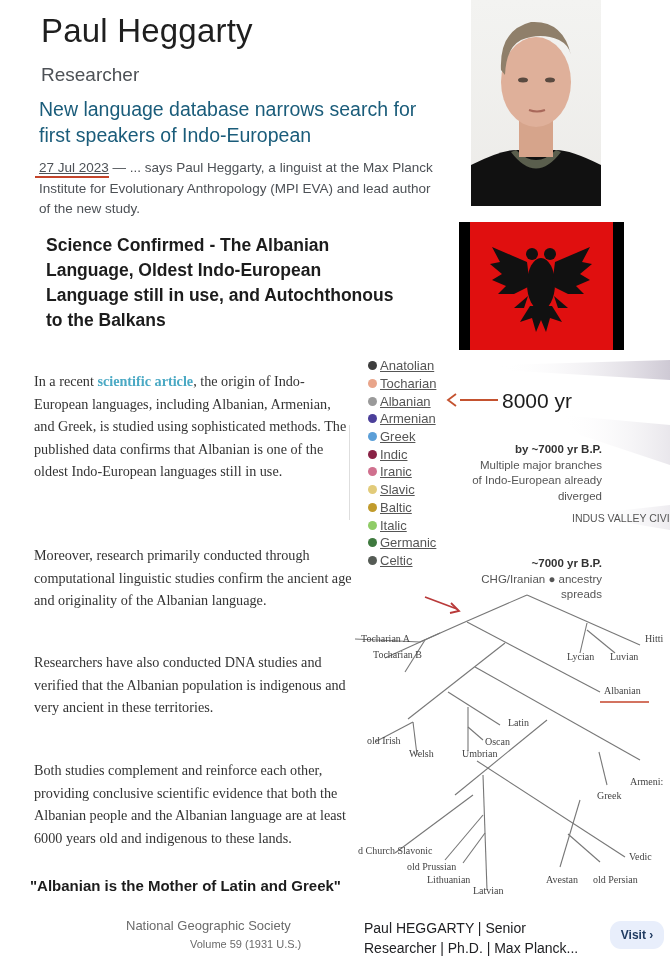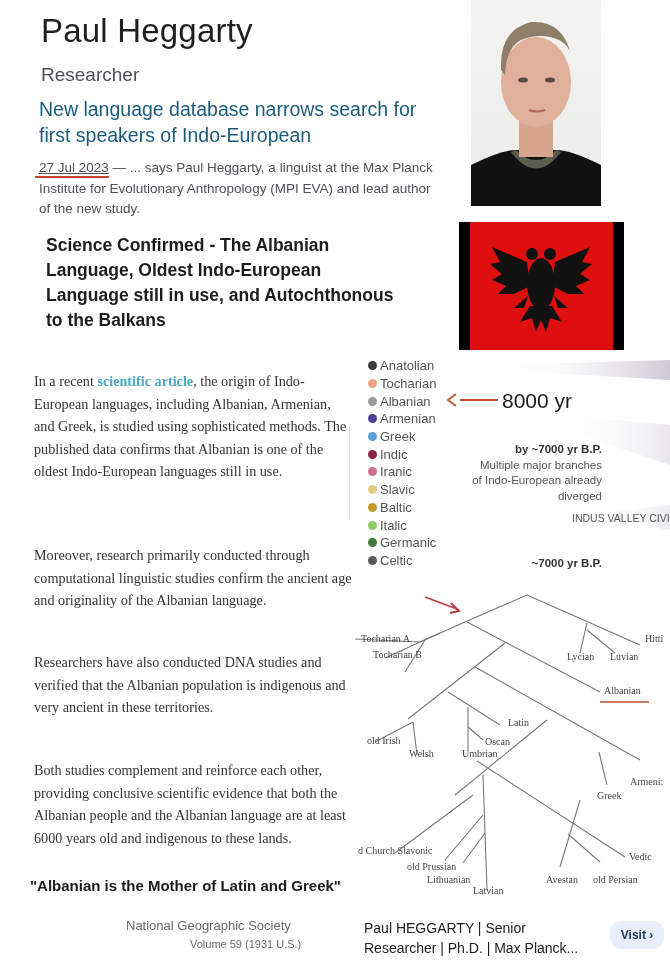--- a/index.html
+++ b/index.html
@@ -34,21 +34,21 @@
   .p3 { top: 651px; }
   .p4 { top: 759px; }
   .body-divider { left: 349px; top: 425px; width: 1px; height: 95px; background: #dedede; }
 
   .quote { left: 30px; top: 877px; font-size: 15px; font-weight: 700; color: #1c1c1c; }
   .natgeo { left: 126px; top: 918px; font-size: 13px; color: #6a6a6a; }
   .natgeo-vol { left: 190px; top: 938px; font-size: 11px; color: #6a6a6a; }
 
   
   .legend { left: 368px; top: 357px; }
-  .legend-item { display: flex; align-items: center; height: 17.7px; font-size: 13px; color: #555; }
+  .legend-item { display: flex; align-items: center; height: 17.7px; font-size: 13px; color: #555; text-decoration: underline; }
   .legend-dot { width: 9px; height: 9px; border-radius: 50%; margin-right: 3px; }
 
   .age-arrow { left: 446px; top: 392px; width: 52px; height: 16px; }
   .age-label { left: 502px; top: 389px; font-size: 21px; color: #1c1c1c; }
   .chart-note { font-size: 11.5px; line-height: 15.5px; color: #555; text-align: right; }
   .note1 { left: 470px; top: 442px; width: 132px; }
   .note1 b, .note2 b { color: #333; }
   .indus { left: 572px; top: 512px; font-size: 10.5px; color: #555; white-space: nowrap; }
   .note2 { left: 440px; top: 556px; width: 162px; }
   .smear { left: 500px; top: 355px; width: 170px; height: 200px; }
@@ -180,20 +180,21 @@
 </svg>
 <div class="abs age-label">8000 yr</div>
 
 <div class="abs chart-note note1">
   <b>by ~7000 yr B.P.</b><br>
   <span>Multiple major branches of Indo-European already diverged</span>
 </div>
 <div class="abs indus">INDUS VALLEY CIVILI</div>
 <div class="abs chart-note note2">
   <b>~7000 yr B.P.</b><br>
+  <span>CHG/Iranian ● ancestry spreads</span>
 </div>
 
 <div class="abs tree">
   <svg width="315" height="310" viewBox="0 0 315 310">
     <g stroke="#777" stroke-width="1.1" fill="none">
 
       <line x1="172" y1="10" x2="110" y2="37"></line>
       <line x1="110" y1="37" x2="65" y2="57"></line>
       <line x1="65" y1="57" x2="0" y2="54"></line>
       <line x1="172" y1="10" x2="285" y2="60"></line>

